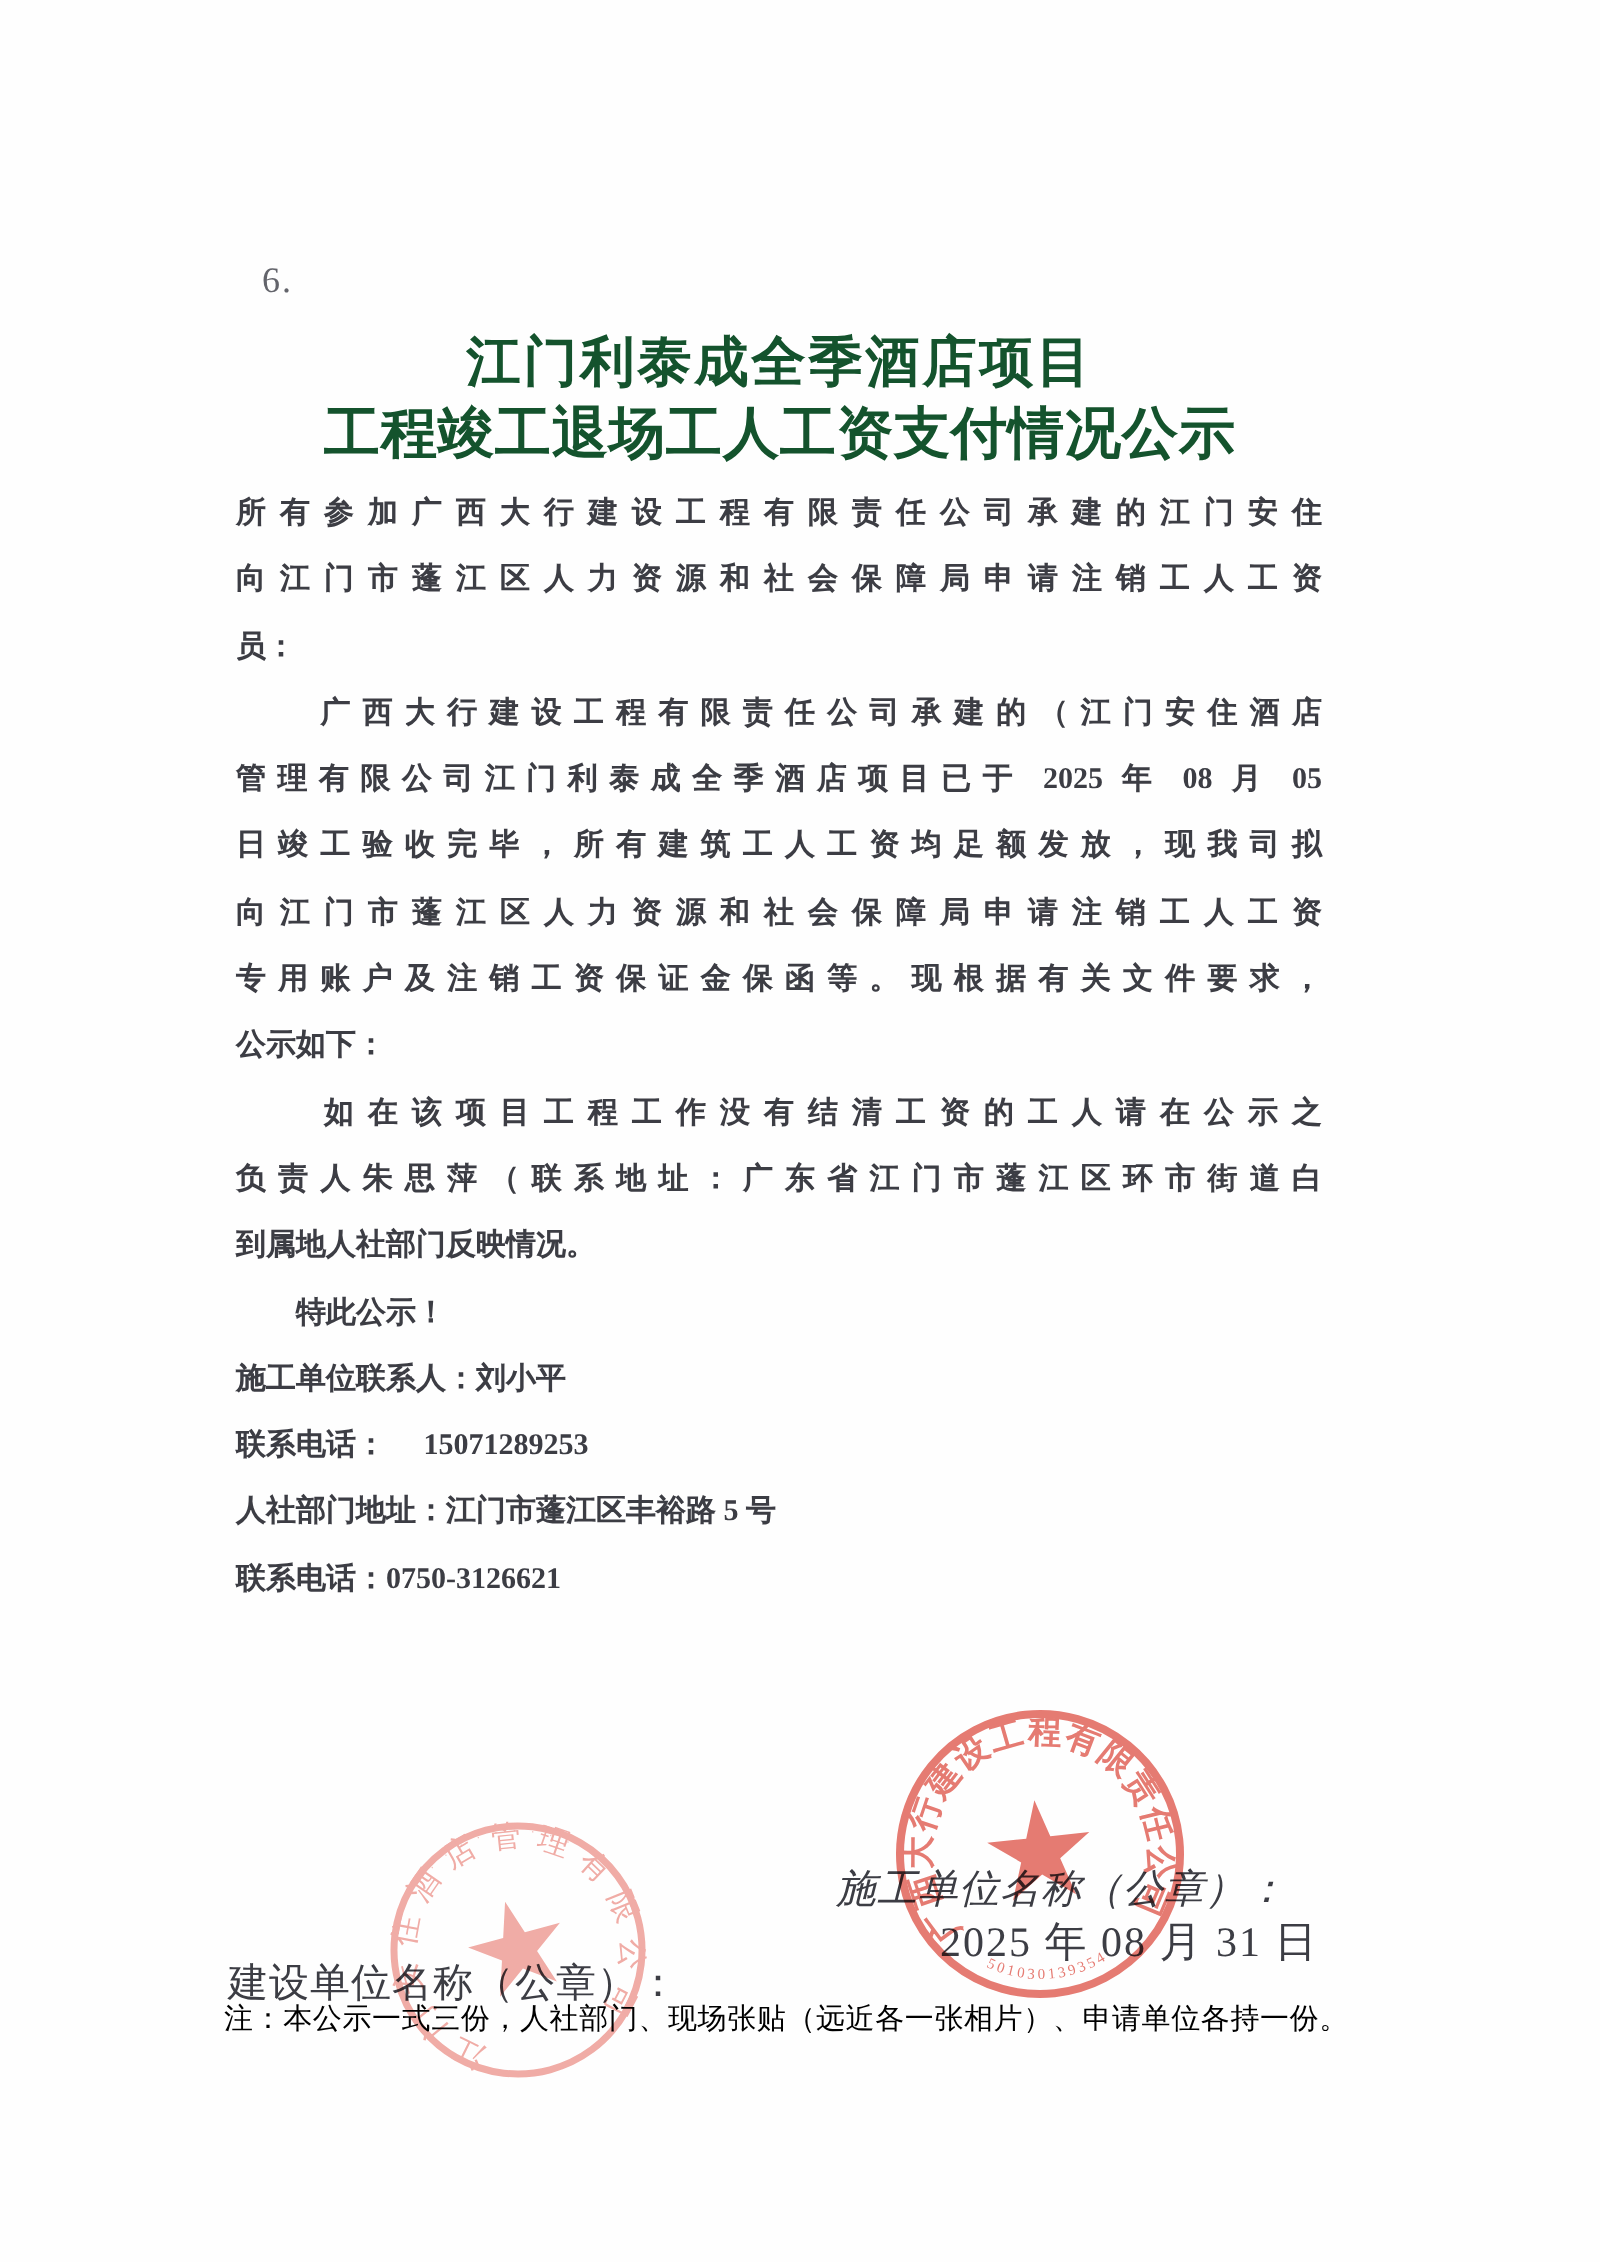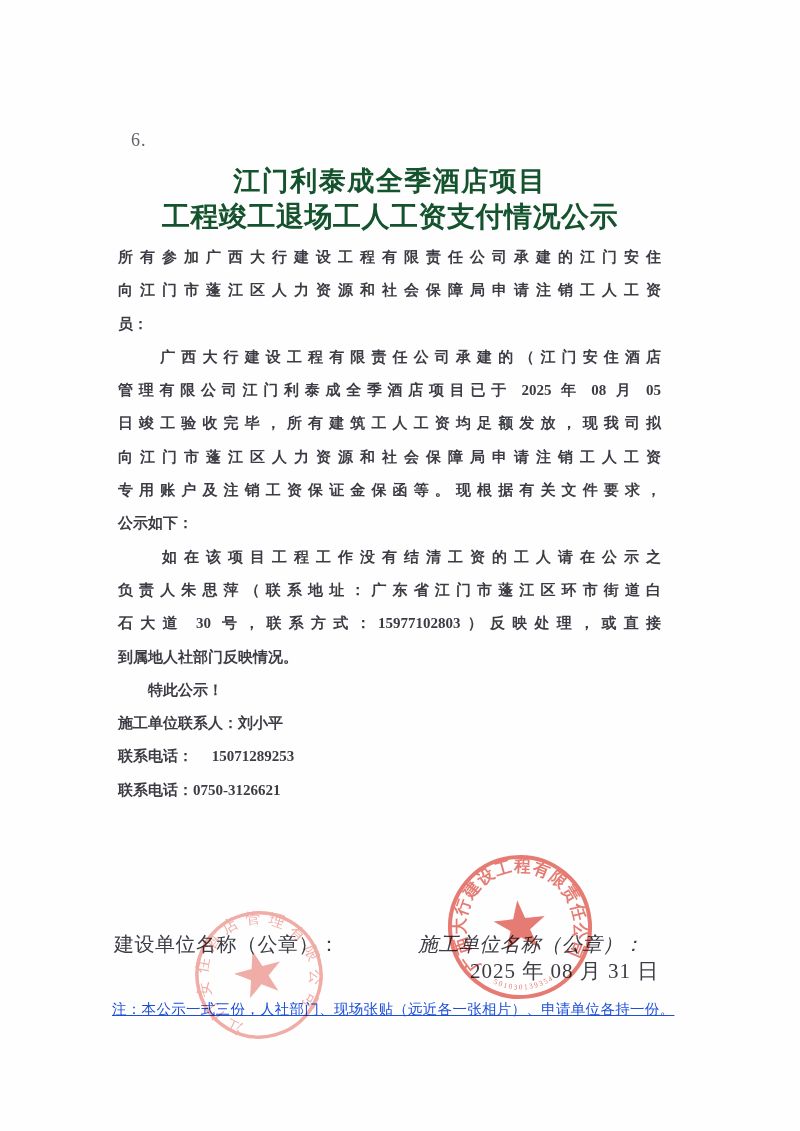--- a/index.html
+++ b/index.html
@@ -34,29 +34,29 @@
   }
   .body-line.full{
     white-space:normal;
     text-align-last:justify;
     -moz-text-align-last:justify;
   }
   .sign-label{
     position:absolute;top:931px;font-size:20px;color:#3c3d44;
     letter-spacing:0.5px;white-space:nowrap;
   }
-  .sign-left{left:114px;}
+  .sign-left{left:114px;margin-top:47px;}
   .sign-right{left:418px;font-style:italic;}
   .sign-date{
     position:absolute;left:470px;top:957px;
     font-size:21px;color:#3c3d44;white-space:nowrap;letter-spacing:1px;
   }
   .note{
     position:absolute;left:112px;top:1000px;width:560px;
-    font-size:14.5px;color:#1d4ed8;letter-spacing:0.3px;white-space:nowrap;text-decoration:underline;
+    font-size:14.5px;color:#000000;letter-spacing:0.3px;white-space:nowrap;
   }
   .seal{
     position:absolute;
     mix-blend-mode:multiply;
     pointer-events:none;
   }
   .seal-left{left:174px;top:890px;transform:rotate(-15deg);opacity:0.62;}
   .seal-right{left:430px;top:837px;transform:rotate(-6deg);opacity:0.8;}
   .seal text{font-family:"Liberation Serif","DejaVu Serif",serif;}
 </style>
@@ -75,25 +75,25 @@
       <div class="body-line full">向江门市蓬江区人力资源和社会保障局申请注销工人工资</div>
       <div class="body-line">员：</div>
       <div class="body-line full">　　广西大行建设工程有限责任公司承建的（江门安住酒店</div>
       <div class="body-line full">管理有限公司江门利泰成全季酒店项目已于 2025 年 08 月 05</div>
       <div class="body-line full">日竣工验收完毕，所有建筑工人工资均足额发放，现我司拟</div>
       <div class="body-line full">向江门市蓬江区人力资源和社会保障局申请注销工人工资</div>
       <div class="body-line full">专用账户及注销工资保证金保函等。现根据有关文件要求，</div>
       <div class="body-line">公示如下：</div>
       <div class="body-line full">　　如在该项目工程工作没有结清工资的工人请在公示之</div>
       <div class="body-line full">负责人朱思萍（联系地址：广东省江门市蓬江区环市街道白</div>
-      <div class="body-line full">石大道 30 号，联系方式：15977102803）反映处理，或直接</div>
       <div class="body-line">到属地人社部门反映情况。</div>
       <div class="body-line">　　特此公示！</div>
       <div class="body-line" style="">施工单位联系人：刘小平</div>
       <div class="body-line">联系电话：　 15071289253</div>
+      <div class="body-line">人社部门地址：江门市蓬江区丰裕路 5 号</div>
       <div class="body-line">联系电话：0750-3126621</div>
     </div>
 
   <div class="sign-label sign-left">建设单位名称（公章）：</div>
   <div class="sign-label sign-right">施工单位名称（公章）：</div>
   <div class="sign-date">2025 年 08 月 31 日</div>
 
   <div class="note">注：本公示一式三份，人社部门、现场张贴（远近各一张相片）、申请单位各持一份。</div>
 
   <svg class="seal seal-left" width="170" height="170" viewBox="0 0 170 170">

